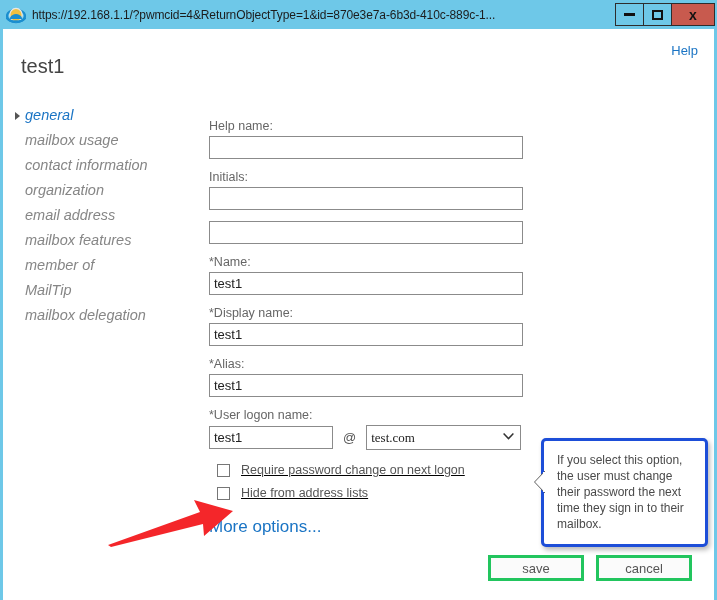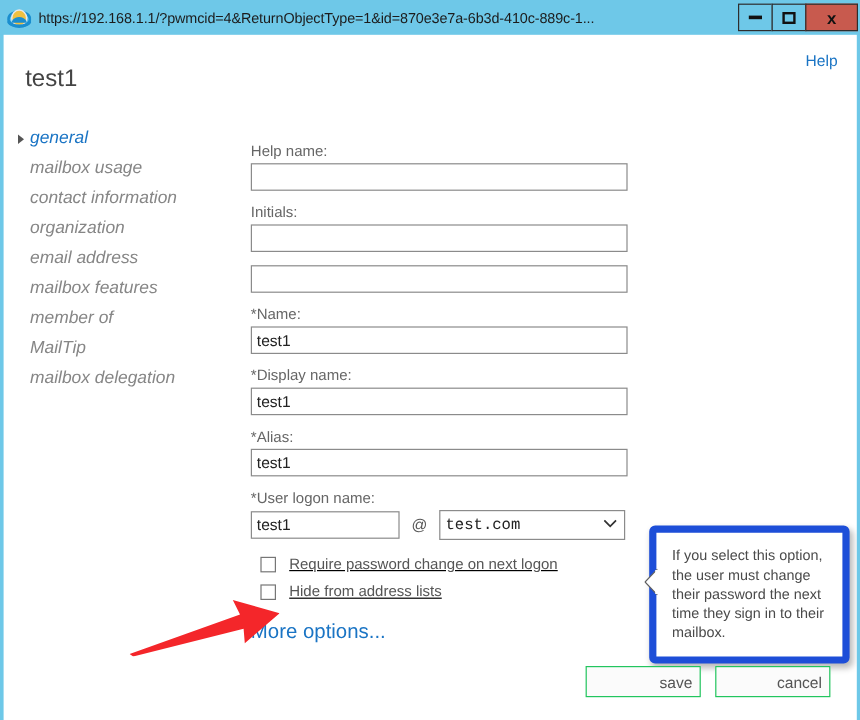--- a/index.html
+++ b/index.html
@@ -186,21 +186,21 @@
     position: relative;
     width: 155px; height: 25px;
   }
   #domain-select {
     width: 155px; height: 25px;
     border: 1px solid #8b8b8b;
     background: #fff;
     font-size: 13px;
     color: #222;
     padding: 0 22px 0 4px;
-    font-family: Liberation Mono, monospace;
+    font-family: Liberation Serif, serif;
     appearance: none;
     -webkit-appearance: none;
     -moz-appearance: none;
     outline: none;
     cursor: pointer;
   }
   #domain-chevron {
     position: absolute;
     right: 7px; top: 8px;
     width: 11px; height: 7px;
@@ -240,21 +240,21 @@
     text-decoration: none;
   }
 
   
   #tooltip {
     position: absolute;
     left: 538px; top: 409px;
     width: 167px;
     padding: 11px 10px 12px 13px;
     background: #ffffff;
-    border: 6px solid #1d4ed8;
+    border: 3px solid #1d4ed8;
     border-radius: 5px;
     box-shadow: 2px 3px 5px rgba(0,0,0,0.28);
     font-size: 12px;
     color: #4a4a4a;
     line-height: 16px;
   }
   #tooltip-tail {
     position: absolute;
     left: -10px; top: 30px;
     width: 11px; height: 22px;
@@ -262,27 +262,26 @@
 
   
   #footer {
     position: absolute;
     right: 22px; bottom: 19px;
     display: flex;
     gap: 12px;
   }
   .foot-btn {
     width: 96px; height: 26px;
-    border: 1px solid #22c55e;
+    border: 3px solid #22c55e;
     background: #fbfbfb;
     font-size: 13px;
     color: #555;
     font-family: "Liberation Sans", sans-serif;
     cursor: pointer;
-    text-align: right;
   }
 
   
   #red-arrow {
     position: absolute;
     left: 105px; top: 466px;
     width: 125px; height: 52px;
     pointer-events: none;
   }
 </style>

